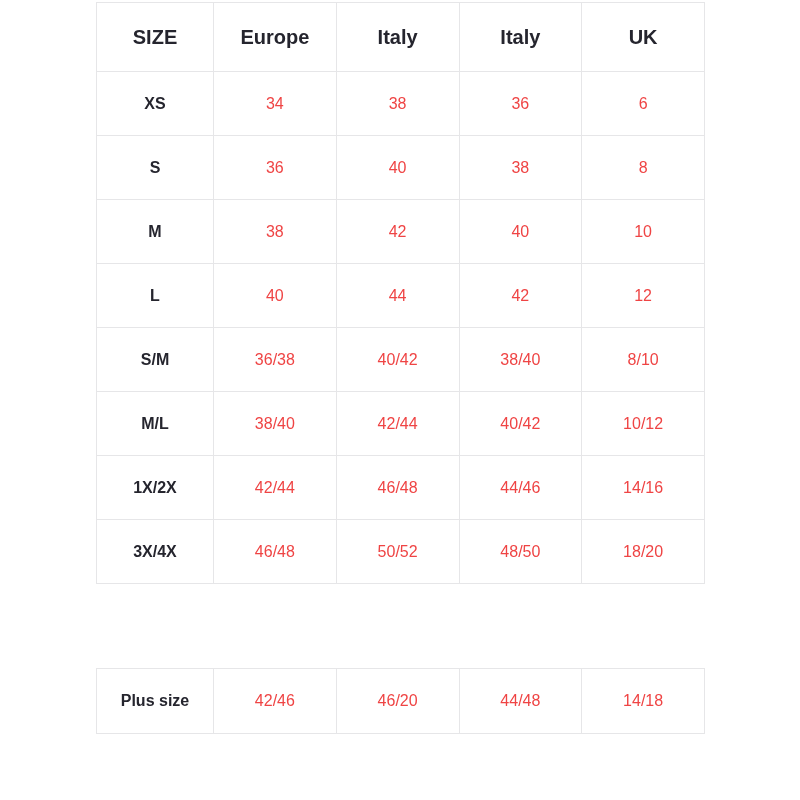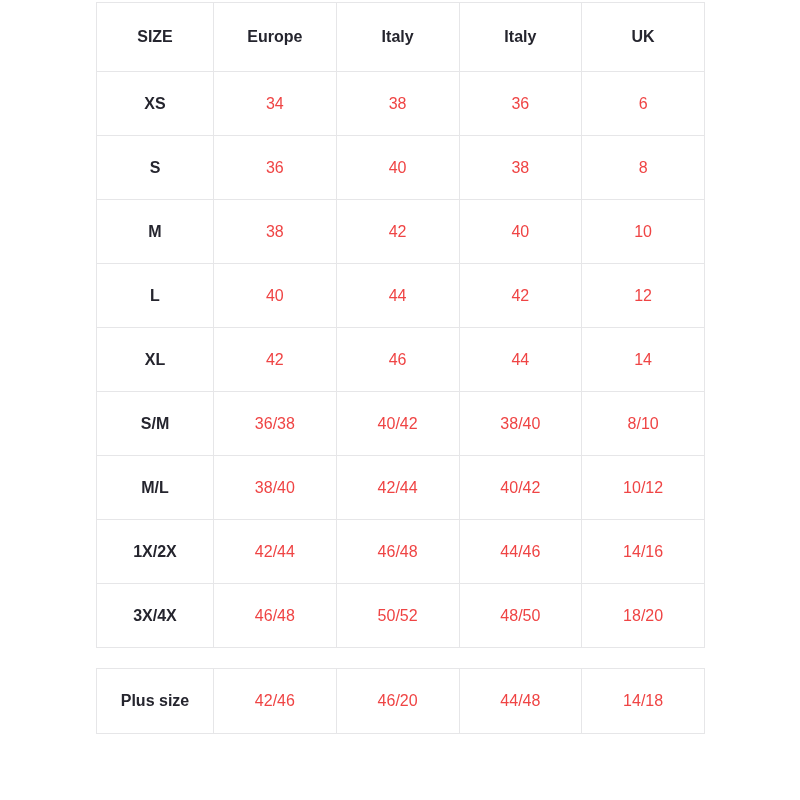--- a/index.html
+++ b/index.html
@@ -48,21 +48,21 @@
   table.size-table .col-other { width: 122.75px; }
 
   table.size-table th,
   table.size-table td.rowhead {
     font-weight: bold;
     color: #25252e;
     font-size: 16px;
   }
   table.size-table thead th {
     height: 68px;
-    font-size: 16px;
+    font-size: 20px;
   }
   #secondary-table td {
     height: 64px;
   }
   #secondary-table td.rowhead {
     font-size: 16px;
   }
 </style>
 </head>
 <body>
@@ -110,27 +110,20 @@
           <td>10</td>
         </tr>
         <tr>
           <td class="rowhead">L</td>
           <td>40</td>
           <td>44</td>
           <td>42</td>
           <td>12</td>
         </tr>
         <tr>
-          <td class="rowhead">XL</td>
-          <td>42</td>
-          <td>46</td>
-          <td>44</td>
-          <td>14</td>
-        </tr>
-        <tr>
           <td class="rowhead">S/M</td>
           <td>36/38</td>
           <td>40/42</td>
           <td>38/40</td>
           <td>8/10</td>
         </tr>
         <tr>
           <td class="rowhead">M/L</td>
           <td>38/40</td>
           <td>42/44</td>

